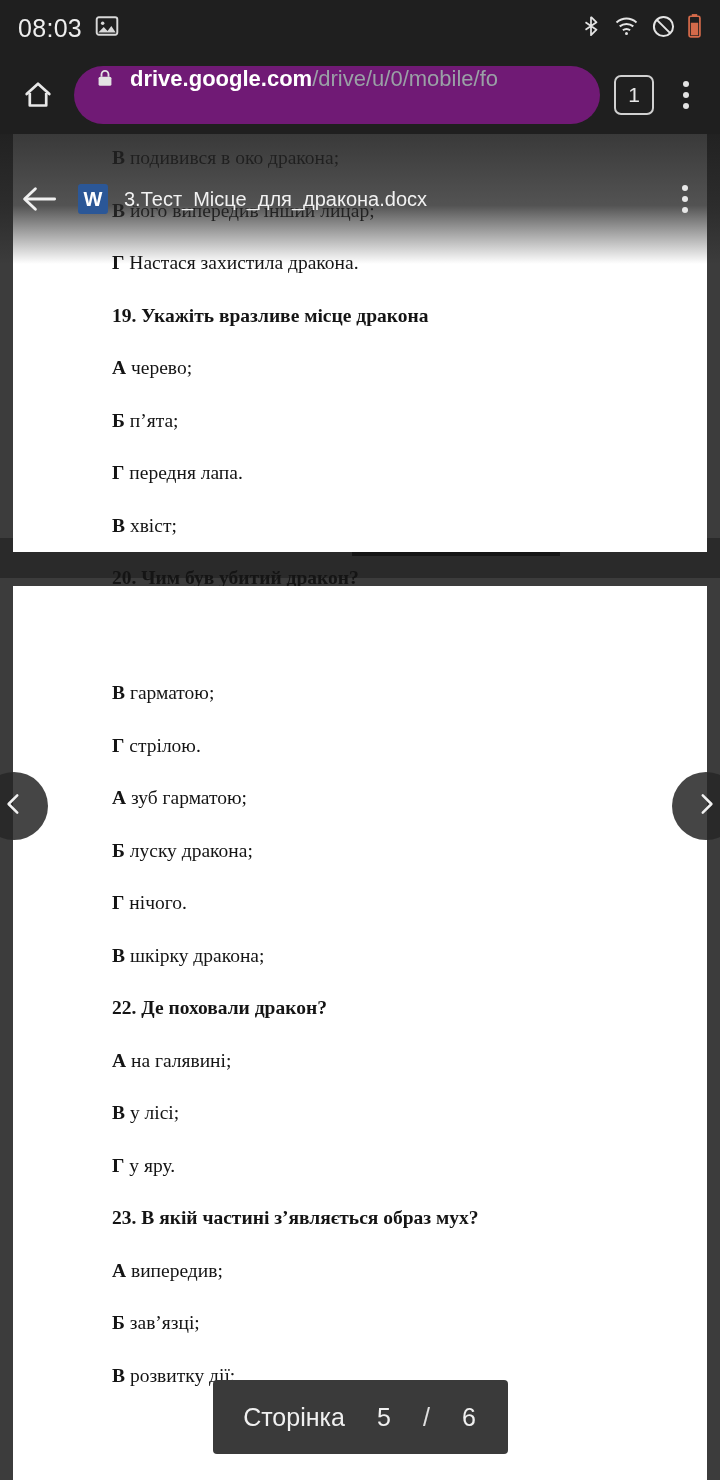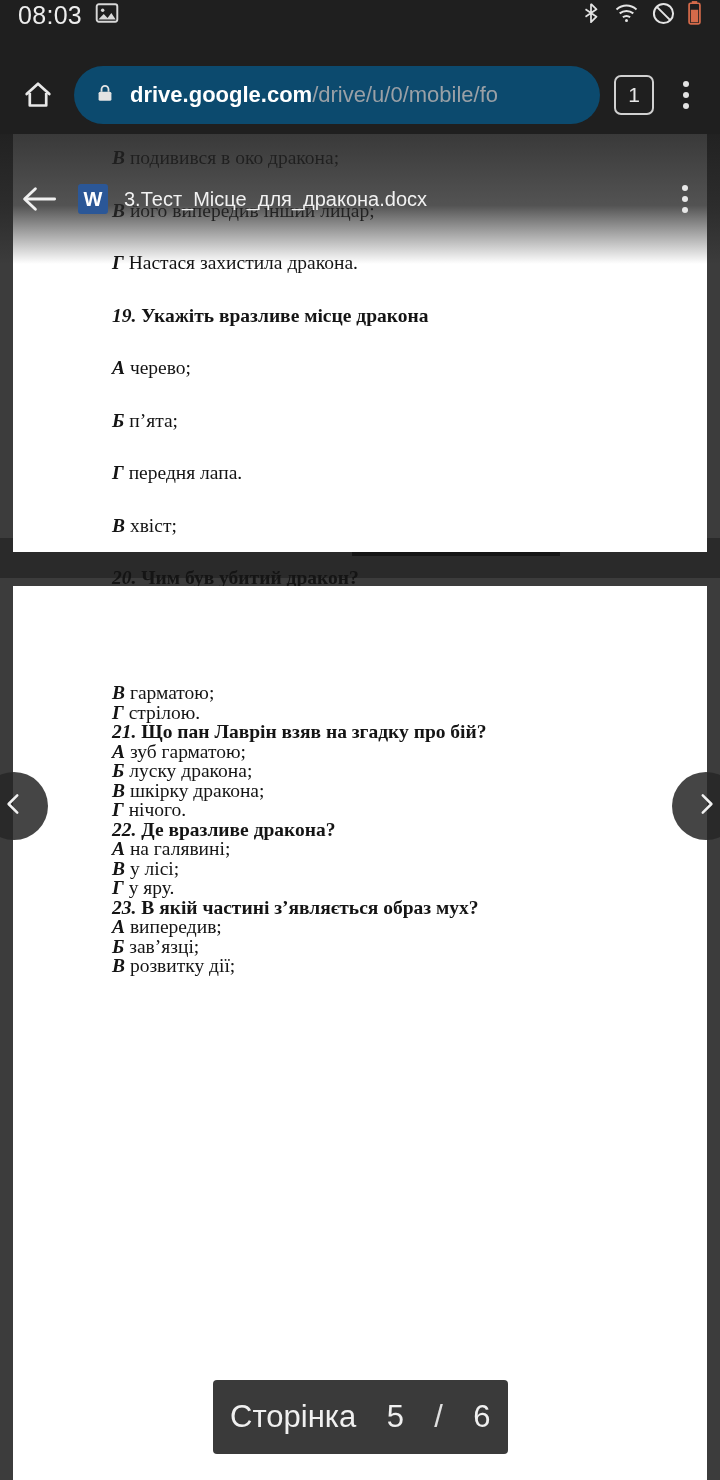--- a/index.html
+++ b/index.html
@@ -8,21 +8,21 @@
     background: #1f1f1f;
     font-family: "Liberation Sans", sans-serif;
     overflow: hidden;
   }
 
   
   .statusbar {
     height: 56px;
     background: #1f1f1f;
     display: flex;
-    align-items: flex-start;
+    align-items: center;
     justify-content: space-between;
     padding: 0 18px;
     color: #e8e8e8;
   }
   .statusbar .left { display: flex; align-items: center; gap: 12px; }
   .statusbar .clock { font-size: 25px; letter-spacing: .3px; color: #ededed; }
   .statusbar .right { display: flex; align-items: center; gap: 11px; }
   .sicon { display: inline-block; }
 
   
@@ -35,24 +35,23 @@
     gap: 14px;
   }
   .home-btn {
     width: 44px; height: 44px;
     display: flex; align-items: center; justify-content: center;
     flex: 0 0 auto;
   }
   .omnibox {
     flex: 1 1 auto;
     height: 58px;
-    background: #0c4a6e;
+    background: #701a75;
     border-radius: 29px;
     display: flex;
-    align-items: center;
     padding: 0 20px;
     gap: 14px;
     overflow: hidden;
   }
   .omnibox .url {
     font-size: 22px;
     white-space: nowrap;
     overflow: hidden;
     color: #9aa0a6;
   }
@@ -93,26 +92,26 @@
   #page-a { top: 0; height: 418px; }
   #page-b { top: 452px; height: 906px; }
 
   .doc-line {
     font-family: "Liberation Serif", serif;
     font-size: 19.5px;
     color: #141414;
     padding: 0 0 0 99px;
     line-height: 1;
   }
-  .doc-line .lbl { font-weight: bold; font-family: "Liberation Serif", serif; font-style: italic; }
+  .doc-line .lbl { font-weight: bold; font-family: "Liberation Serif", serif; }
   .q { font-weight: bold; }
 
   .lines-a > div { margin-top: 33px; }
   .lines-a > div:first-child { margin-top: 14px; }
-  .lines-b > div { }
+  .lines-b > div { margin-top: 33px; }
   .lines-b > div:first-child { margin-top: 97px; }
 
   
   .gap-strip {
     position: absolute;
     left: 0; top: 404px; width: 720px; height: 40px;
     background: #2a2a2a;
   }
   .strip-a { position: absolute; left: 352px; top: 404px; width: 208px; height: 18px; background: #151515; }
   .strip-b { position: absolute; left: 560px; top: 404px; width: 147px; height: 12px; background: #bdbdbd; }
@@ -176,21 +175,21 @@
     top: 1246px;
     width: 295px;
     height: 74px;
     background: #3a3a3a;
     border-radius: 4px;
     display: flex;
     align-items: center;
     justify-content: center;
     gap: 30px;
     color: #f0f0f0;
-    font-size: 31px;
+    font-size: 25px;
   }
   .page-indicator .num { min-width: 18px; text-align: center; }
   .page-indicator .slash { color: #e0e0e0; }
 </style>
 </head>
 <body>
 
 <div class="statusbar">
   <div class="left">
     <span class="clock">08:03</span>
@@ -280,26 +279,25 @@
       <div class="doc-line q"><span class="lbl">20.</span> <span>Чим був убитий дракон?</span></div>
       <div class="doc-line"><span class="lbl">А</span> <span>списом;</span></div>
       <div class="doc-line"><span class="lbl">Б</span> <span>мечем;</span></div>
     </div>
   </div>
 
   <div class="page" id="page-b">
     <div class="lines-b">
       <div class="doc-line"><span class="lbl">В</span> <span>гарматою;</span></div>
       <div class="doc-line"><span class="lbl">Г</span> <span>стрілою.</span></div>
-      <div class="doc-line q"><span class="lbl">21.</span> <span>Що пан Лаврін взяв на згадку про бій?</span></div>
       <div class="doc-line"><span class="lbl">А</span> <span>зуб гарматою;</span></div>
       <div class="doc-line"><span class="lbl">Б</span> <span>луску дракона;</span></div>
+      <div class="doc-line"><span class="lbl">Г</span> <span>нічого.</span></div>
       <div class="doc-line"><span class="lbl">В</span> <span>шкірку дракона;</span></div>
-      <div class="doc-line"><span class="lbl">Г</span> <span>нічого.</span></div>
-      <div class="doc-line q"><span class="lbl">22.</span> <span>Де вразливе дракона?</span></div>
+      <div class="doc-line q"><span class="lbl">22.</span> <span>Де поховали дракон?</span></div>
       <div class="doc-line"><span class="lbl">А</span> <span>на галявині;</span></div>
       <div class="doc-line"><span class="lbl">В</span> <span>у лісі;</span></div>
       <div class="doc-line"><span class="lbl">Г</span> <span>у яру.</span></div>
       <div class="doc-line q"><span class="lbl">23.</span> <span>В якій частині з’являється образ мух?</span></div>
       <div class="doc-line"><span class="lbl">А</span> <span>випередив;</span></div>
       <div class="doc-line"><span class="lbl">Б</span> <span>зав’язці;</span></div>
       <div class="doc-line"><span class="lbl">В</span> <span>розвитку дії;</span></div>
 
     </div>
   </div>

